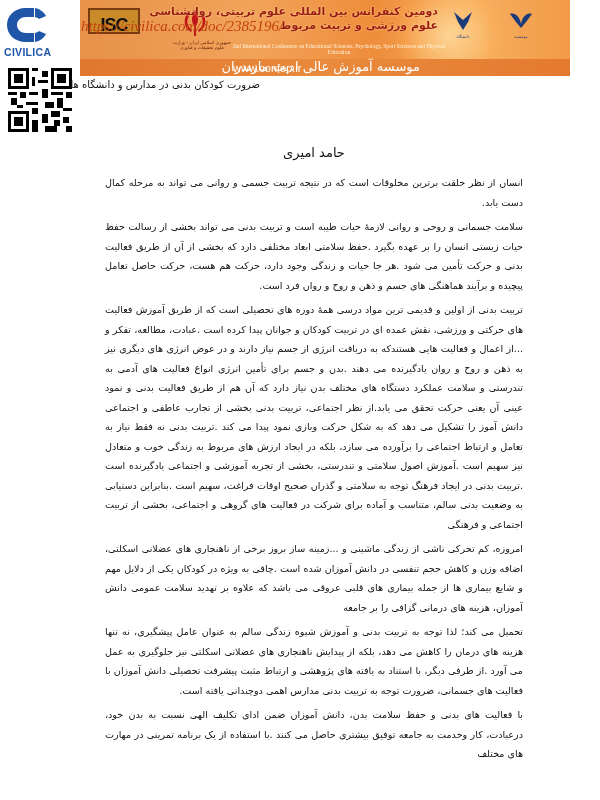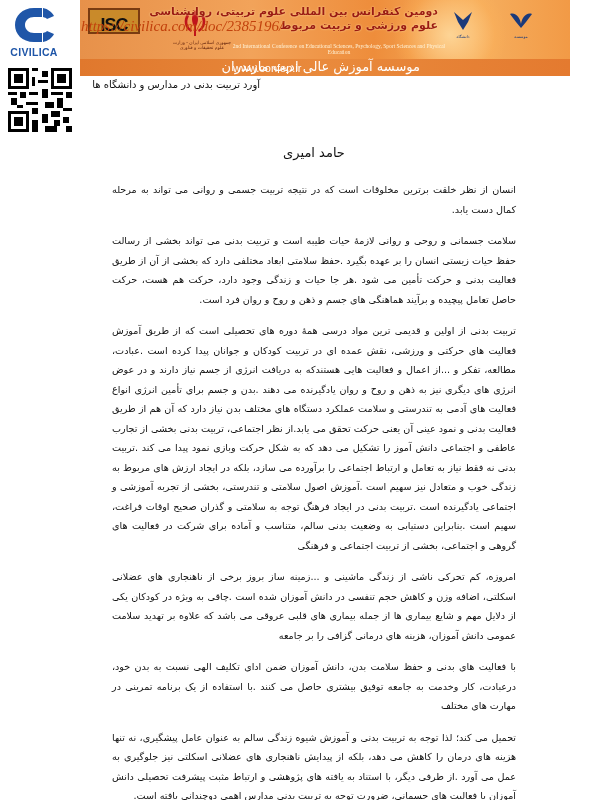--- a/index.html
+++ b/index.html
@@ -2,21 +2,21 @@
 <html><head>
 <meta charset="utf-8">
 <style>
   html, body { margin: 0; padding: 0; }
   body {
     width: 600px; height: 800px; overflow: hidden; background: #ffffff;
     position: relative; font-family: "DejaVu Sans", sans-serif; color: #111;
   }
   .civilica-logo {
     position: absolute; left: 4px; top: 6px; width: 60px; height: 60px;
-    display: flex; flex-direction: column; align-items: center;
+    display: flex; flex-direction: column; 
   }
   .civilica-c {
     width: 44px; height: 38px; position: relative;
   }
   .civilica-text {
     font-family: "Liberation Sans", sans-serif; font-weight: bold; font-size: 10.5px;
     color: #1f56a8; letter-spacing: 0.3px; margin-top: 2px;
   }
   .qr {
     position: absolute; left: 8px; top: 68px; width: 64px; height: 64px;
@@ -80,21 +80,21 @@
     position: absolute; left: 100px; width: 428px; direction: rtl; text-align: justify;
     font-family: "DejaVu Sans", sans-serif; font-size: 9.6px; line-height: 19.5px; color: #111;
   }
   .doc-title {
     position: absolute; top: 79px; right: 340px; direction: rtl; font-size: 10px; white-space: nowrap;
   }
   .doc-author {
     position: absolute; top: 143px; left: 0; right: 0; text-align: center; font-size: 13px; direction: rtl;
   }
   .paragraphs { top: 168px; }
-  .paragraphs p { margin: 12px; text-align-last: right; }
+  .paragraphs p { margin: 5px; text-align-last: right; }
 </style>
 </head>
 <body>
 
 <div class="civilica-logo">
   <svg class="civilica-c" viewBox="0 0 44 38">
     <path d="M22 2 C10 2 3 10 3 19 C3 28 10 36 22 36 L30 36 L30 27 L22 27 C17 27 13 23.5 13 19 C13 14.5 17 11 22 11 L30 11 L30 2 Z" fill="#1f56a8"></path>
     <path d="M31 2 C36 3 40 6 42 10 L35 13 C34 12 33 11.5 31 11 Z" fill="#1f56a8"></path>
     <path d="M31 36 C36 35 40 32 42 28 L35 25 C34 26 33 26.5 31 27 Z" fill="#1f56a8"></path>
   </svg>
@@ -165,26 +165,26 @@
   </svg>
   <div class="uni-caption" style="left:363px">دانشگاه</div>
   <svg class="uni-logo" style="left:428px;width:26px" viewBox="0 0 26 24">
     <path d="M2 6 C8 4 12 10 13 16 C14 10 18 4 24 6 L18 14 L13 20 L8 14 Z" fill="#1b3a7a"></path>
   </svg>
   <div class="uni-caption" style="left:421px">موسسه</div>
 </div>
 
 <div class="url-overlay">https://civilica.com/doc/2385196/</div>
 
-<div class="doc-title">آورد تربیت بدنی در مدارس و دانشگاه ها</div>
+<div class="doc-title">ضرورت کودکان بدنی در مدارس و دانشگاه ها</div>
 
 <div class="doc" style="top:0;height:0;">
   <div class="doc-author">حامد امیری</div>
 </div>
 
 <div class="doc paragraphs">
   <p>انسان از نظر خلقت برترین مخلوقات است که در نتیجه تربیت جسمی و روانی می تواند به مرحله کمال دست یابد.</p>
   <p>سلامت جسمانی و روحی و روانی لازمه‌ٔ حیات طیبه است و تربیت بدنی می تواند بخشی از رسالت حفظ حیات زیستی انسان را بر عهده بگیرد .حفظ سلامتی ابعاد مختلفی دارد که بخشی از آن از طریق فعالیت بدنی و حرکت تأمین می شود .هر جا حیات و زندگی وجود دارد، حرکت هم هست، حرکت حاصل تعامل پیچیده و برآیند هماهنگی های جسم و ذهن و روح و روان فرد است.</p>
   <p>تربیت بدنی از اولین و قدیمی ترین مواد درسی همه‌ٔ دوره های تحصیلی است که از طریق آموزش فعالیت های حرکتی و ورزشی، نقش عمده ای در تربیت کودکان و جوانان پیدا کرده است .عبادت، مطالعه، تفکر و ...از اعمال و فعالیت هایی هستندکه به دریافت انرژی از جسم نیاز دارند و در عوض انرژی های دیگری نیز به ذهن و روح و روان یادگیرنده می دهند .بدن و جسم برای تأمین انرژی انواع فعالیت های آدمی به تندرستی و سلامت عملکرد دستگاه های مختلف بدن نیاز دارد که آن هم از طریق فعالیت بدنی و نمود عینی آن یعنی حرکت تحقق می یابد.از نظر اجتماعی، تربیت بدنی بخشی از تجارب عاطفی و اجتماعی دانش آموز را تشکیل می دهد که به شکل حرکت وبازی نمود پیدا می کند .تربیت بدنی نه فقط نیاز به تعامل و ارتباط اجتماعی را برآورده می سازد، بلکه در ایجاد ارزش های مربوط به زندگی خوب و متعادل نیز سهیم است .آموزش اصول سلامتی و تندرستی، بخشی از تجربه آموزشی و اجتماعی یادگیرنده است .تربیت بدنی در ایجاد فرهنگ توجه به سلامتی و گذران صحیح اوقات فراغت، سهیم است .بنابراین دستیابی به وضعیت بدنی سالم، متناسب و آماده برای شرکت در فعالیت های گروهی و اجتماعی، بخشی از تربیت اجتماعی و فرهنگی</p>
   <p>امروزه، کم تحرکی ناشی از زندگی ماشینی و ...زمینه ساز بروز برخی از ناهنجاری های عضلانی اسکلتی، اضافه وزن و کاهش حجم تنفسی در دانش آموزان شده است .چاقی به ویژه در کودکان یکی از دلایل مهم و شایع بیماری ها از جمله بیماری های قلبی عروقی می باشد که علاوه بر تهدید سلامت عمومی دانش آموزان، هزینه های درمانی گزافی را بر جامعه</p>
+  <p>تحمیل می کند؛ لذا توجه به تربیت بدنی و آموزش شیوه زندگی سالم به عنوان عامل پیشگیری، نه تنها هزینه های درمان را کاهش می دهد، بلکه از پیدایش ناهنجاری های عضلانی اسکلتی نیز جلوگیری به عمل می آورد .از طرفی دیگر، با استناد به یافته های پژوهشی و ارتباط مثبت پیشرفت تحصیلی دانش آموزان با فعالیت های جسمانی، ضرورت توجه به تربیت بدنی مدارس اهمی دوچندانی یافته است.</p>
   <p>با فعالیت های بدنی و حفظ سلامت بدن، دانش آموزان ضمن ادای تکلیف الهی نسبت به بدن خود، درعبادت، کار وخدمت به جامعه توفیق بیشتری حاصل می کنند .با استفاده از یک برنامه تمرینی در مهارت های مختلف</p>
-  <p>تحمیل می کند؛ لذا توجه به تربیت بدنی و آموزش شیوه زندگی سالم به عنوان عامل پیشگیری، نه تنها هزینه های درمان را کاهش می دهد، بلکه از پیدایش ناهنجاری های عضلانی اسکلتی نیز جلوگیری به عمل می آورد .از طرفی دیگر، با استناد به یافته های پژوهشی و ارتباط مثبت پیشرفت تحصیلی دانش آموزان با فعالیت های جسمانی، ضرورت توجه به تربیت بدنی مدارس اهمی دوچندانی یافته است.</p>
 </div>
 
 </body></html>

